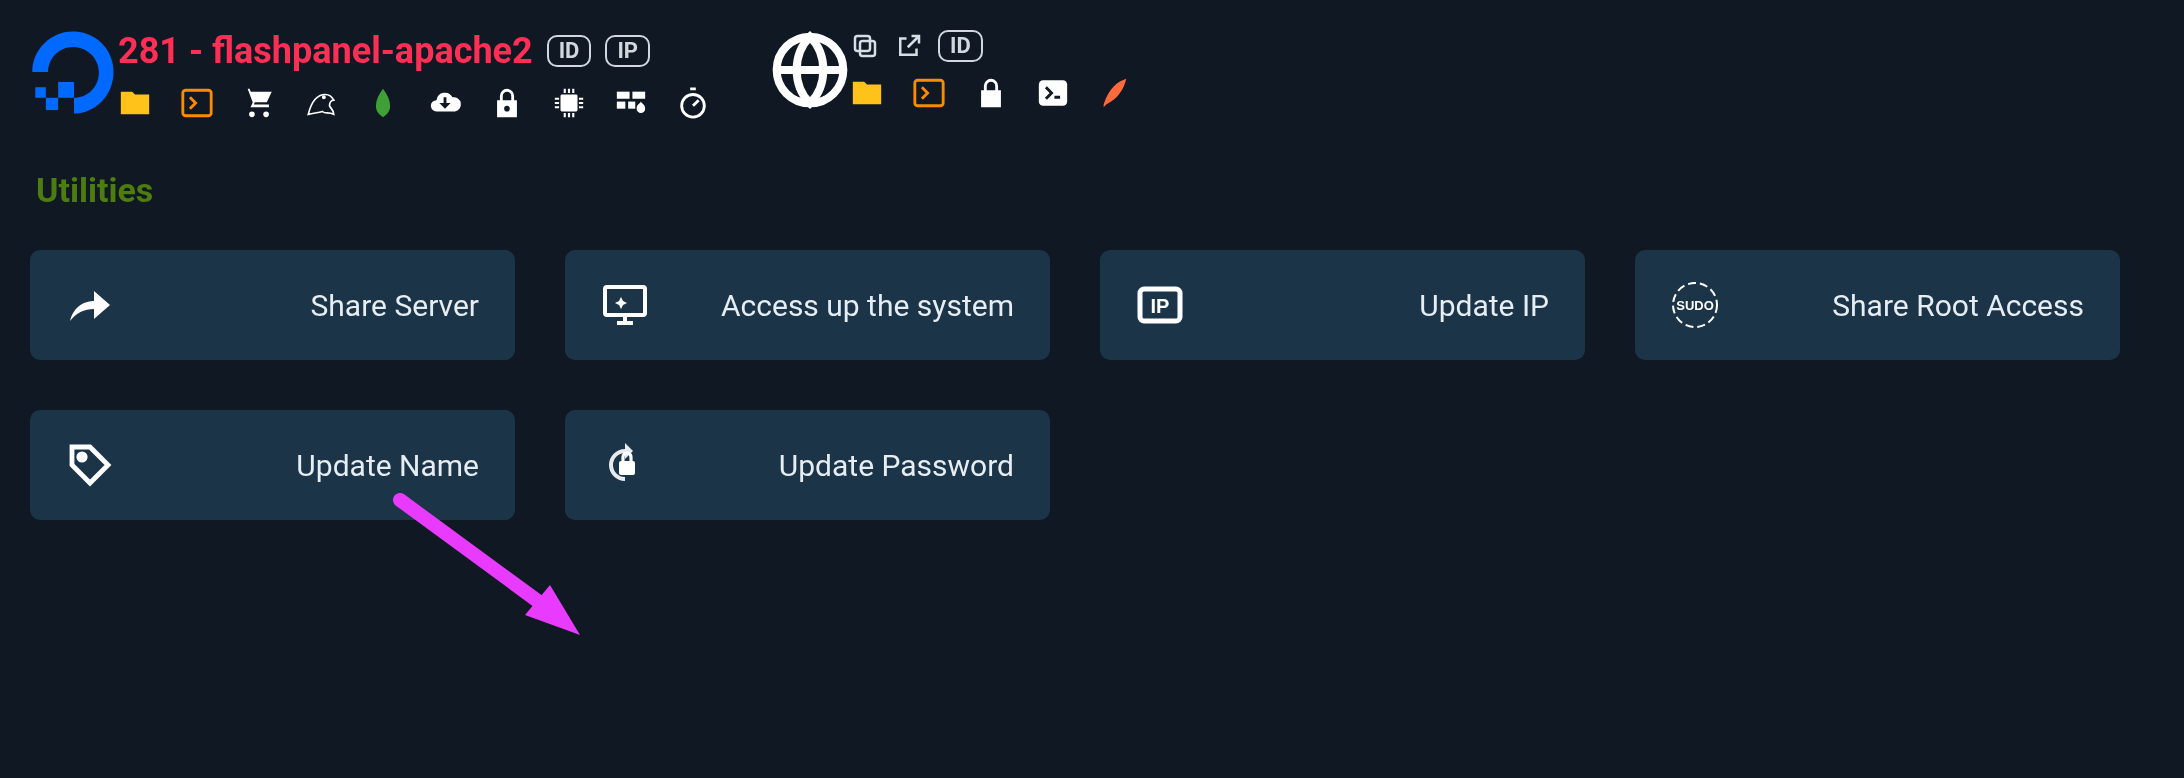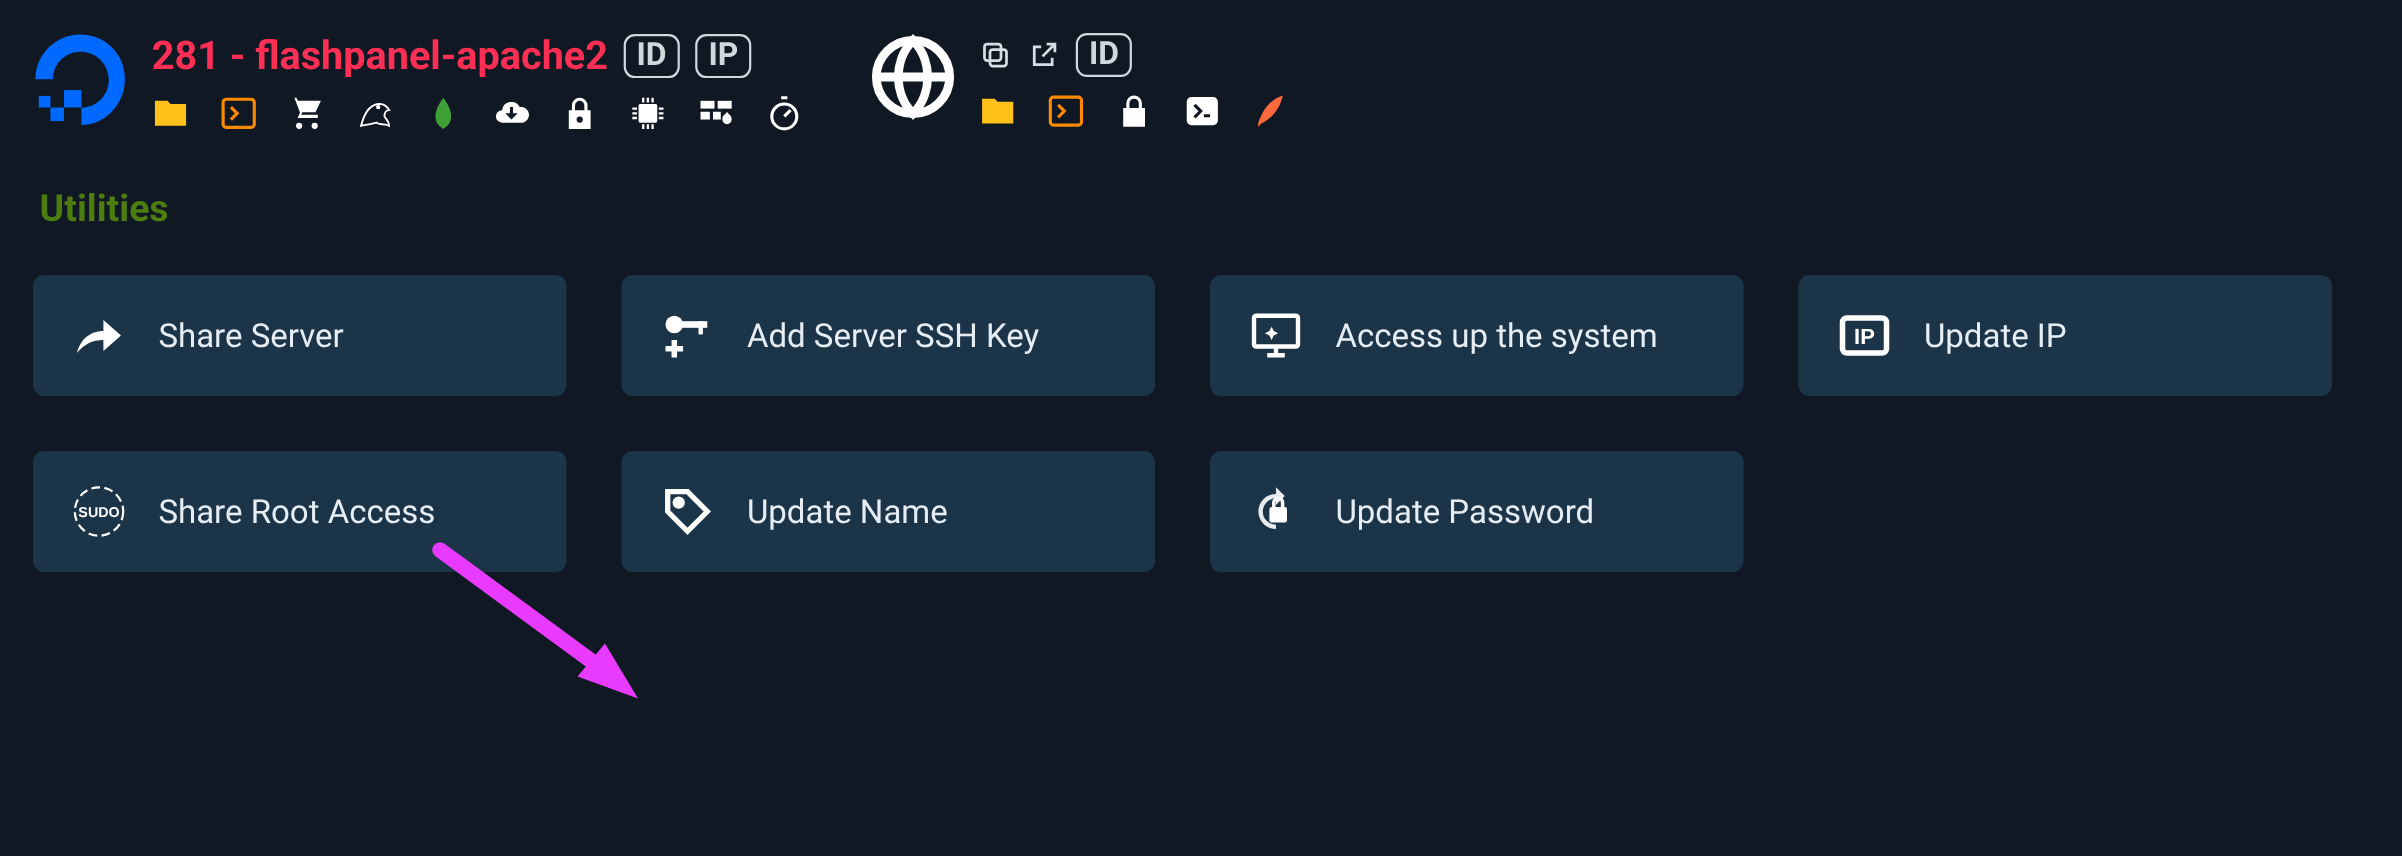--- a/index.html
+++ b/index.html
@@ -15,38 +15,37 @@
   .header-row {
     display: flex;
     align-items: flex-start;
     gap: 60px;
     margin-bottom: 50px;
   }
 
   .server-block, .domain-block {
     display: flex;
     align-items: flex-start;
-    gap: 20px;
   }
 
   .do-logo { width: 88px; height: 88px; flex-shrink: 0; }
   .globe-logo { width: 80px; height: 80px; flex-shrink: 0; color: #fff; }
 
   .block-body { display: flex; flex-direction: column; gap: 14px; }
 
   .title-row { display: flex; align-items: center; gap: 14px; }
   .server-title { color: #ff2e55; font-size: 36px; font-weight: 700; }
   .domain-title { color: #3d8ab3; font-size: 36px; font-weight: 700; }
 
   .pill {
     border: 2px solid #d0d7de;
     color: #d0d7de;
     border-radius: 10px;
     padding: 2px 10px;
-    font-size: 29px;
+    font-size: 22px;
     font-weight: 700;
     line-height: 1.1;
   }
 
   .inline-icon { width: 30px; height: 30px; color: #d5dde5; cursor: pointer; }
 
   .icon-row { display: flex; align-items: center; gap: 28px; }
   .row-icon { width: 34px; height: 34px; display: flex; align-items: center; justify-content: center; cursor: pointer; }
   .row-icon svg { width: 100%; height: 100%; }
 
@@ -62,20 +61,21 @@
 
   .card {
     background: #1c3448;
     border-radius: 10px;
     height: 110px;
     display: flex;
     align-items: center;
     gap: 30px;
     padding: 0 36px;
     cursor: pointer;
+    justify-content: space-between;
   }
   .card-icon { width: 48px; height: 48px; color: #fff; flex-shrink: 0; display:flex; align-items:center; justify-content:center; }
   .card-icon svg { width: 100%; height: 100%; }
   .card-label { font-size: 30px; color: #e6edf3; }
 
   
   .arrow-annot {
     position: absolute;
     left: 380px;
     top: 480px;
@@ -220,31 +220,20 @@
 
   <div class="card">
     <span class="card-icon">
       <svg viewBox="0 0 24 24" fill="currentColor">
           <path d="M2 20c2-8 8-10 12-10V5l8 7-8 7v-5c-5 0-9 2-12 6z"></path>
         </svg>
     </span>
     <span class="card-label">Share Server</span>
   </div>
 
-  <div class="card">
-    <span class="card-icon">
-      <svg viewBox="0 0 24 24" fill="currentColor">
-          <circle cx="6" cy="7" r="4"></circle>
-          <rect x="9" y="5.5" width="12" height="3"></rect>
-          <rect x="17" y="5.5" width="2" height="6"></rect>
-          <path d="M6 14v8M2 18h8" stroke="currentColor" stroke-width="2.5"></path>
-        </svg>
-    </span>
-    <span class="card-label">Add Server SSH Key</span>
-  </div>
 
   <div class="card">
     <span class="card-icon">
       <svg viewBox="0 0 24 24" fill="none" stroke="currentColor" stroke-width="2">
           <rect x="2" y="3" width="20" height="14" rx="1"></rect>
           <path d="M8 21h8M12 17v4"></path>
           <path d="M10 8l1 2 2 1-2 1-1 2-1-2-2-1 2-1 1-2z" fill="currentColor" stroke="none"></path>
         </svg>
     </span>
     <span class="card-label">Access up the system</span>

